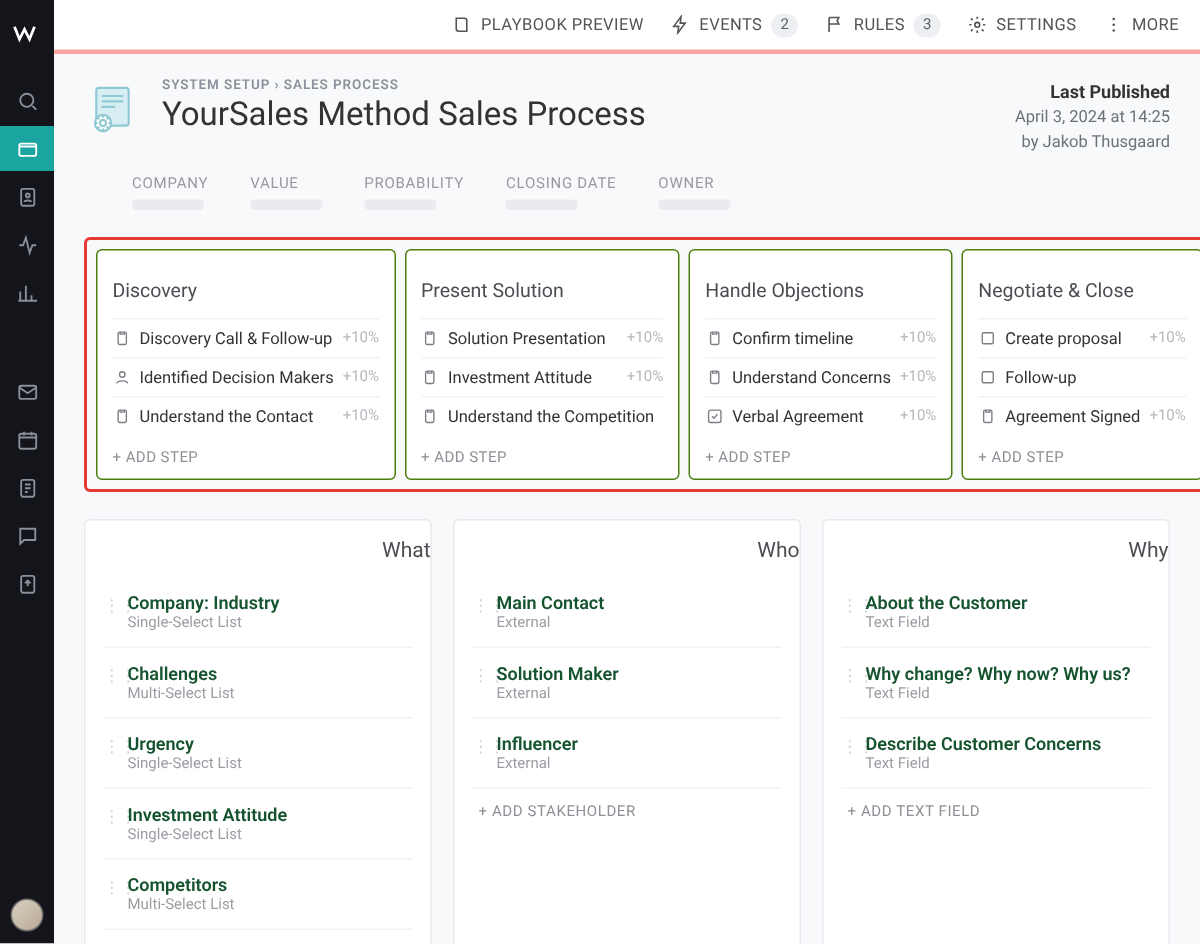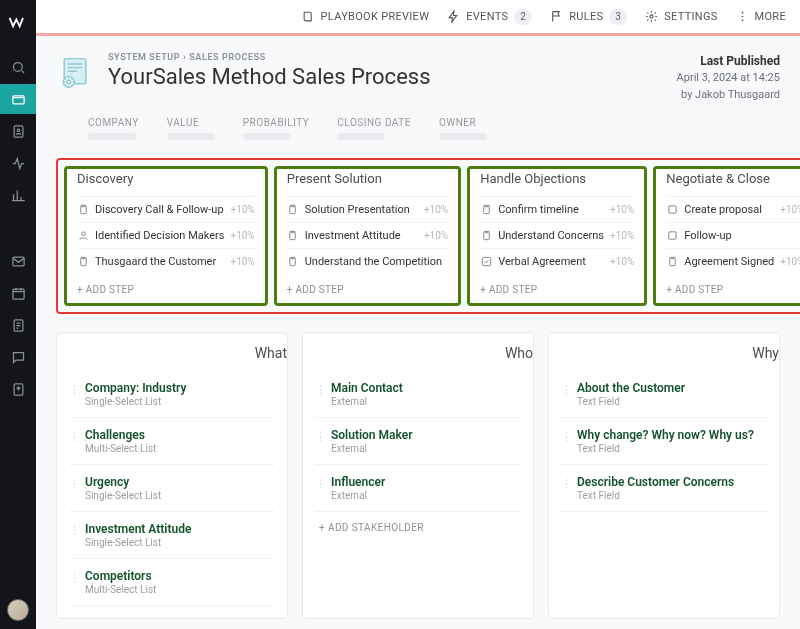--- a/index.html
+++ b/index.html
@@ -92,23 +92,23 @@
     border: 2px solid #e53935;
     border-radius: 4px;
     padding: 6px;
     display: grid;
     grid-template-columns: repeat(4, 1fr);
     gap: 6px;
     background: #f8f9fa;
   }
   .stage {
     background: #fff;
-    border: 3px solid #4d7c0f;
+    border: 1px solid #4d7c0f;
     border-radius: 4px;
-    padding: 2px 10px 8px 10px;
+    padding: 20px 10px 8px 10px;
     display: flex; flex-direction: column;
   }
   .stage-title { font-size: 13px; color: #4a4d52; margin-bottom: 10px; font-weight: 400; }
   .step {
     display: flex; align-items: center; gap: 6px;
     padding: 6px 0;
     border-top: 1px solid #f0f1f3;
     font-size: 11px;
     color: #333;
     cursor: pointer;
@@ -335,21 +335,21 @@
                 <span class="slabel">Identified Decision Makers</span>
                 <span class="pct">+10%</span>
               </div>
               <div class="step">
                 <span class="sicon">
                   <svg width="11" height="11" viewBox="0 0 24 24" fill="none" stroke="currentColor" stroke-width="2">
                     <rect x="6" y="3" width="12" height="18" rx="2"></rect>
                     <path d="M9 3v3h6V3"></path>
                   </svg>
                 </span>
-                <span class="slabel">Thusgaard the Customer</span>
+                <span class="slabel">Understand the Contact</span>
                 <span class="pct">+10%</span>
               </div>
               <div class="add-step">+ ADD STEP</div>
             </div>
             <div class="stage">
               <div class="stage-title">Present Solution</div>
               <div class="step">
                 <span class="sicon">
                   <svg width="11" height="11" viewBox="0 0 24 24" fill="none" stroke="currentColor" stroke-width="2">
                     <rect x="6" y="3" width="12" height="18" rx="2"></rect>
@@ -536,18 +536,19 @@
                   <span class="ftype">Text Field</span>
                 </div>
               </div>
               <div class="field">
                 <span class="drag">⋮⋮</span>
                 <div class="fcontent">
                   <span class="fname">Describe Customer Concerns</span>
                   <span class="ftype">Text Field</span>
                 </div>
               </div>
+              <div class="add-line">+ ADD TEXT FIELD</div>
             </div>
         </div>
       </div>
     </div>
   </div>
 </div>
 
 </body></html>

